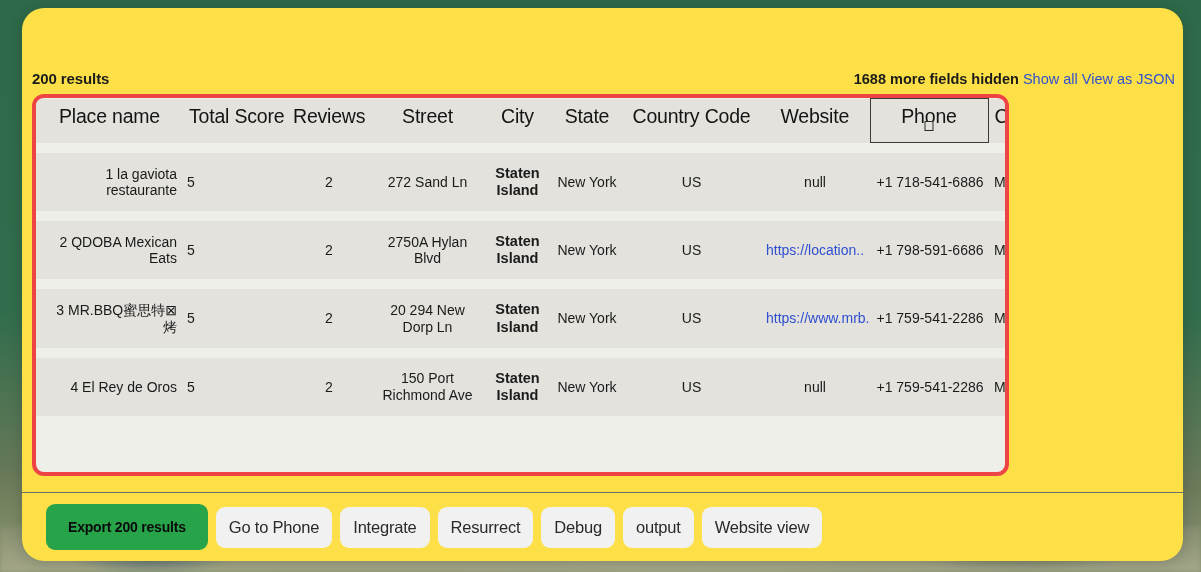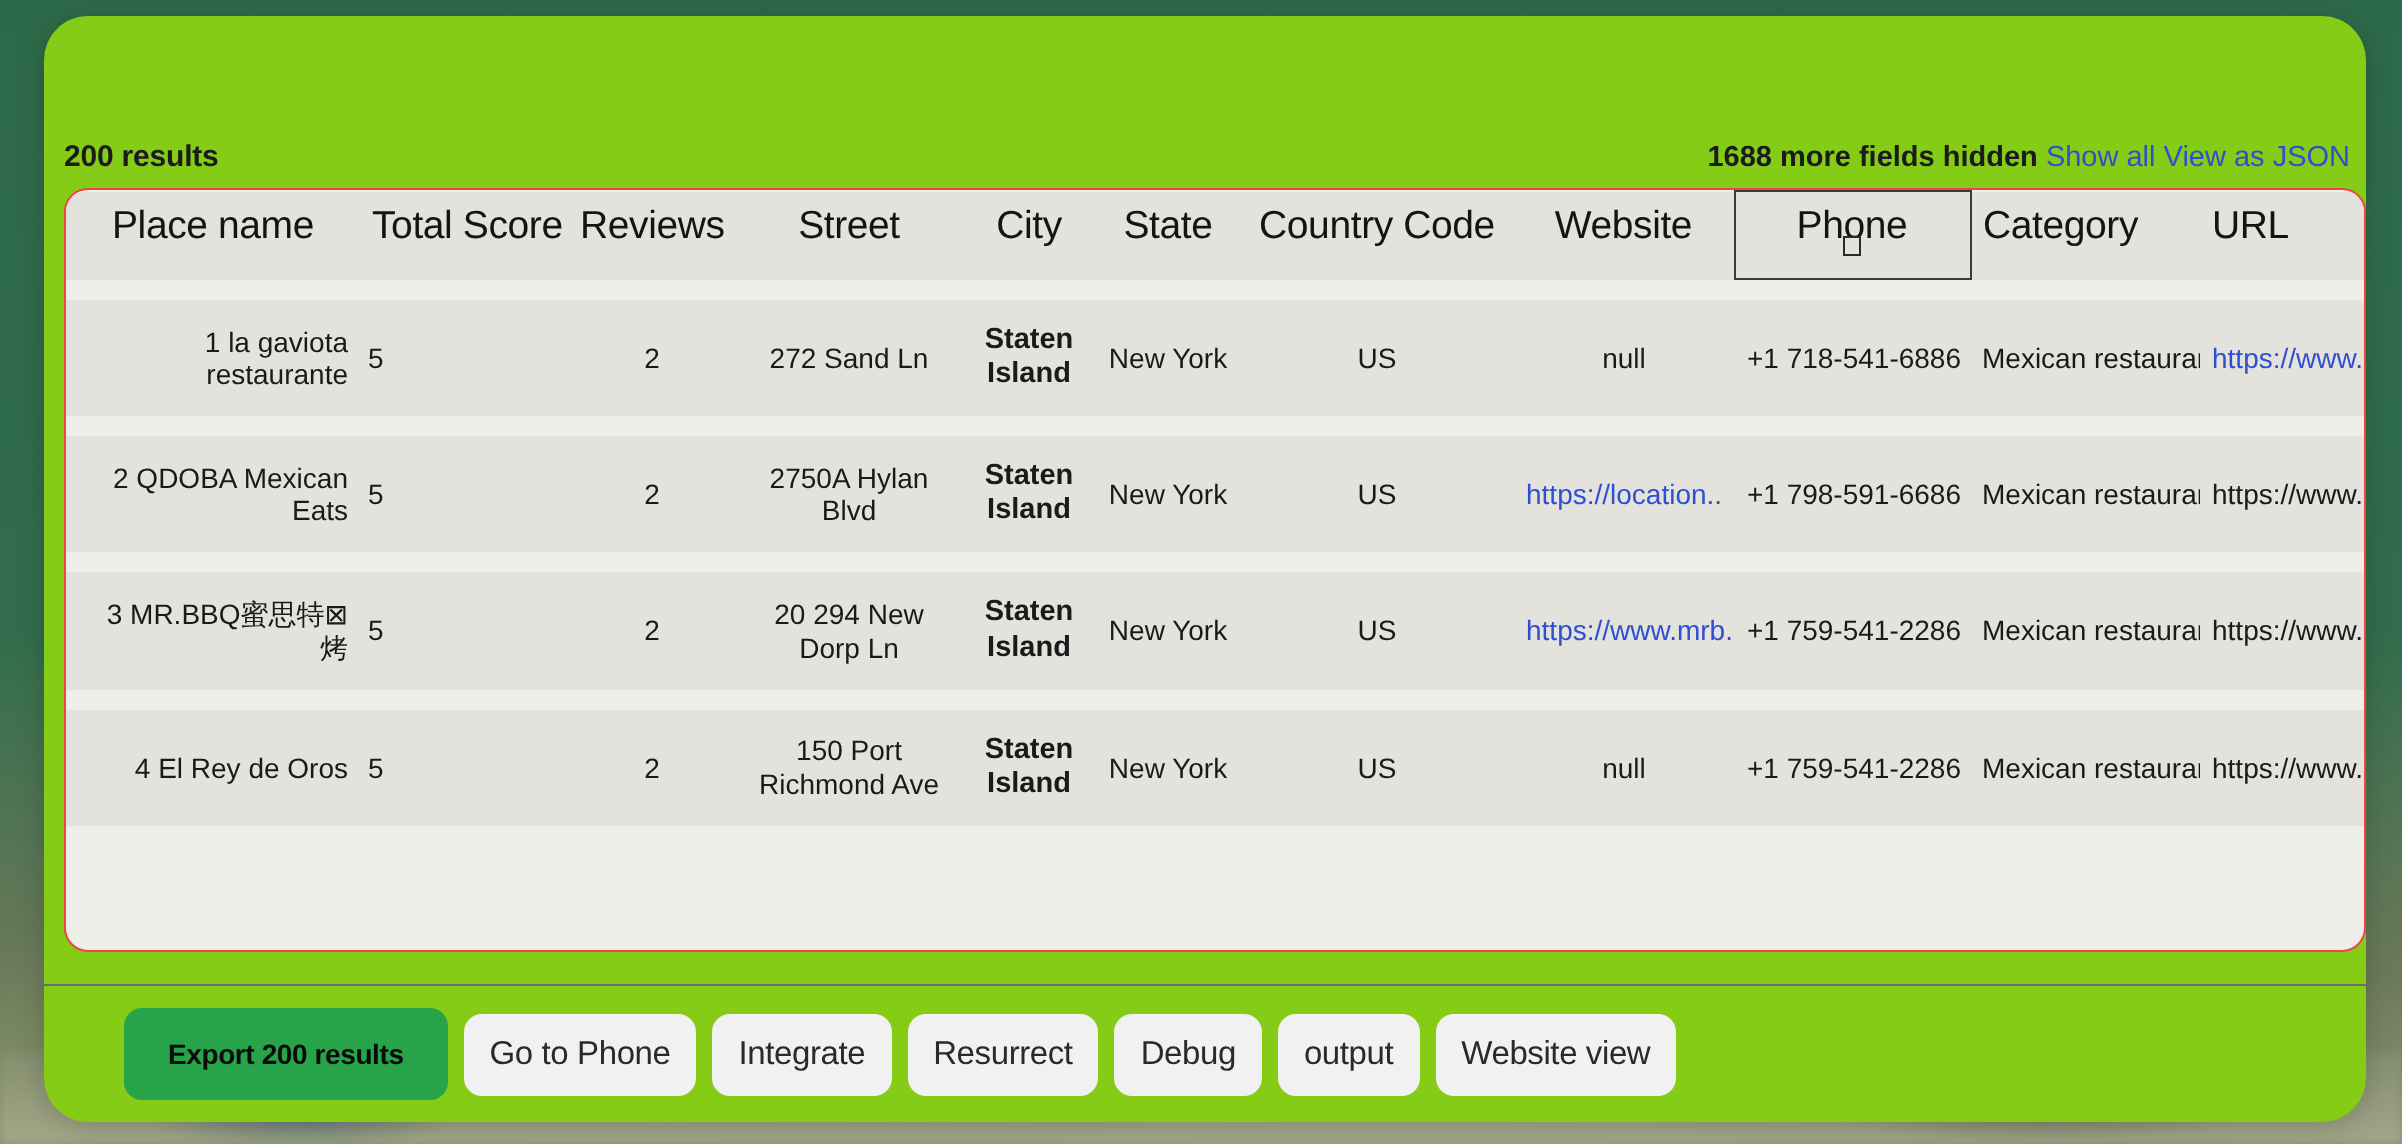--- a/index.html
+++ b/index.html
@@ -36,21 +36,21 @@
       linear-gradient(180deg, rgba(140,146,118,.5), rgba(168,170,140,.9));
     filter: blur(2px);
   }
 
   #card {
     position: absolute;
     left: 22px;
     top: 8px;
     width: 1161px;
     height: 553px;
-    background: #84cc16;
+    background: #fde047;
     border-radius: 22px;
     overflow: hidden;
     box-shadow: 0 2px 14px rgba(0,0,0,.18);
   }
 
   #results-bar {
     position: absolute;
     left: 10px;
     top: 60px;
     width: 1151px;
@@ -77,23 +77,23 @@
   #fields-hidden-wrap .lnk {
     color: #2f4fd0;
     cursor: pointer;
   }
 
   
   #table-frame {
     position: absolute;
     left: 10px;
     top: 86px;
-    width: 1151px;
+    width: 977px;
     height: 382px;
-    border: 1px solid #ef4444;
+    border: 4px solid #ef4444;
     border-radius: 12px;
     background: #efefe9;
     overflow: hidden;
     box-sizing: border-box;
   }
   table {
     border-collapse: collapse;
     width: 100%;
     table-layout: fixed;
   }
@@ -156,21 +156,21 @@
   #footer-divider {
     position: absolute;
     left: 0;
     right: 0;
     top: 484px;
     height: 1px;
     background: #6e6e6e;
   }
   #footer-bar {
     position: absolute;
-    left: 40px;
+    left: 24px;
     top: 496px;
     display: flex;
     align-items: center;
     gap: 8px;
   }
   .btn {
     border: none;
     border-radius: 9px;
     font-family: "Liberation Sans", sans-serif;
     cursor: pointer;

